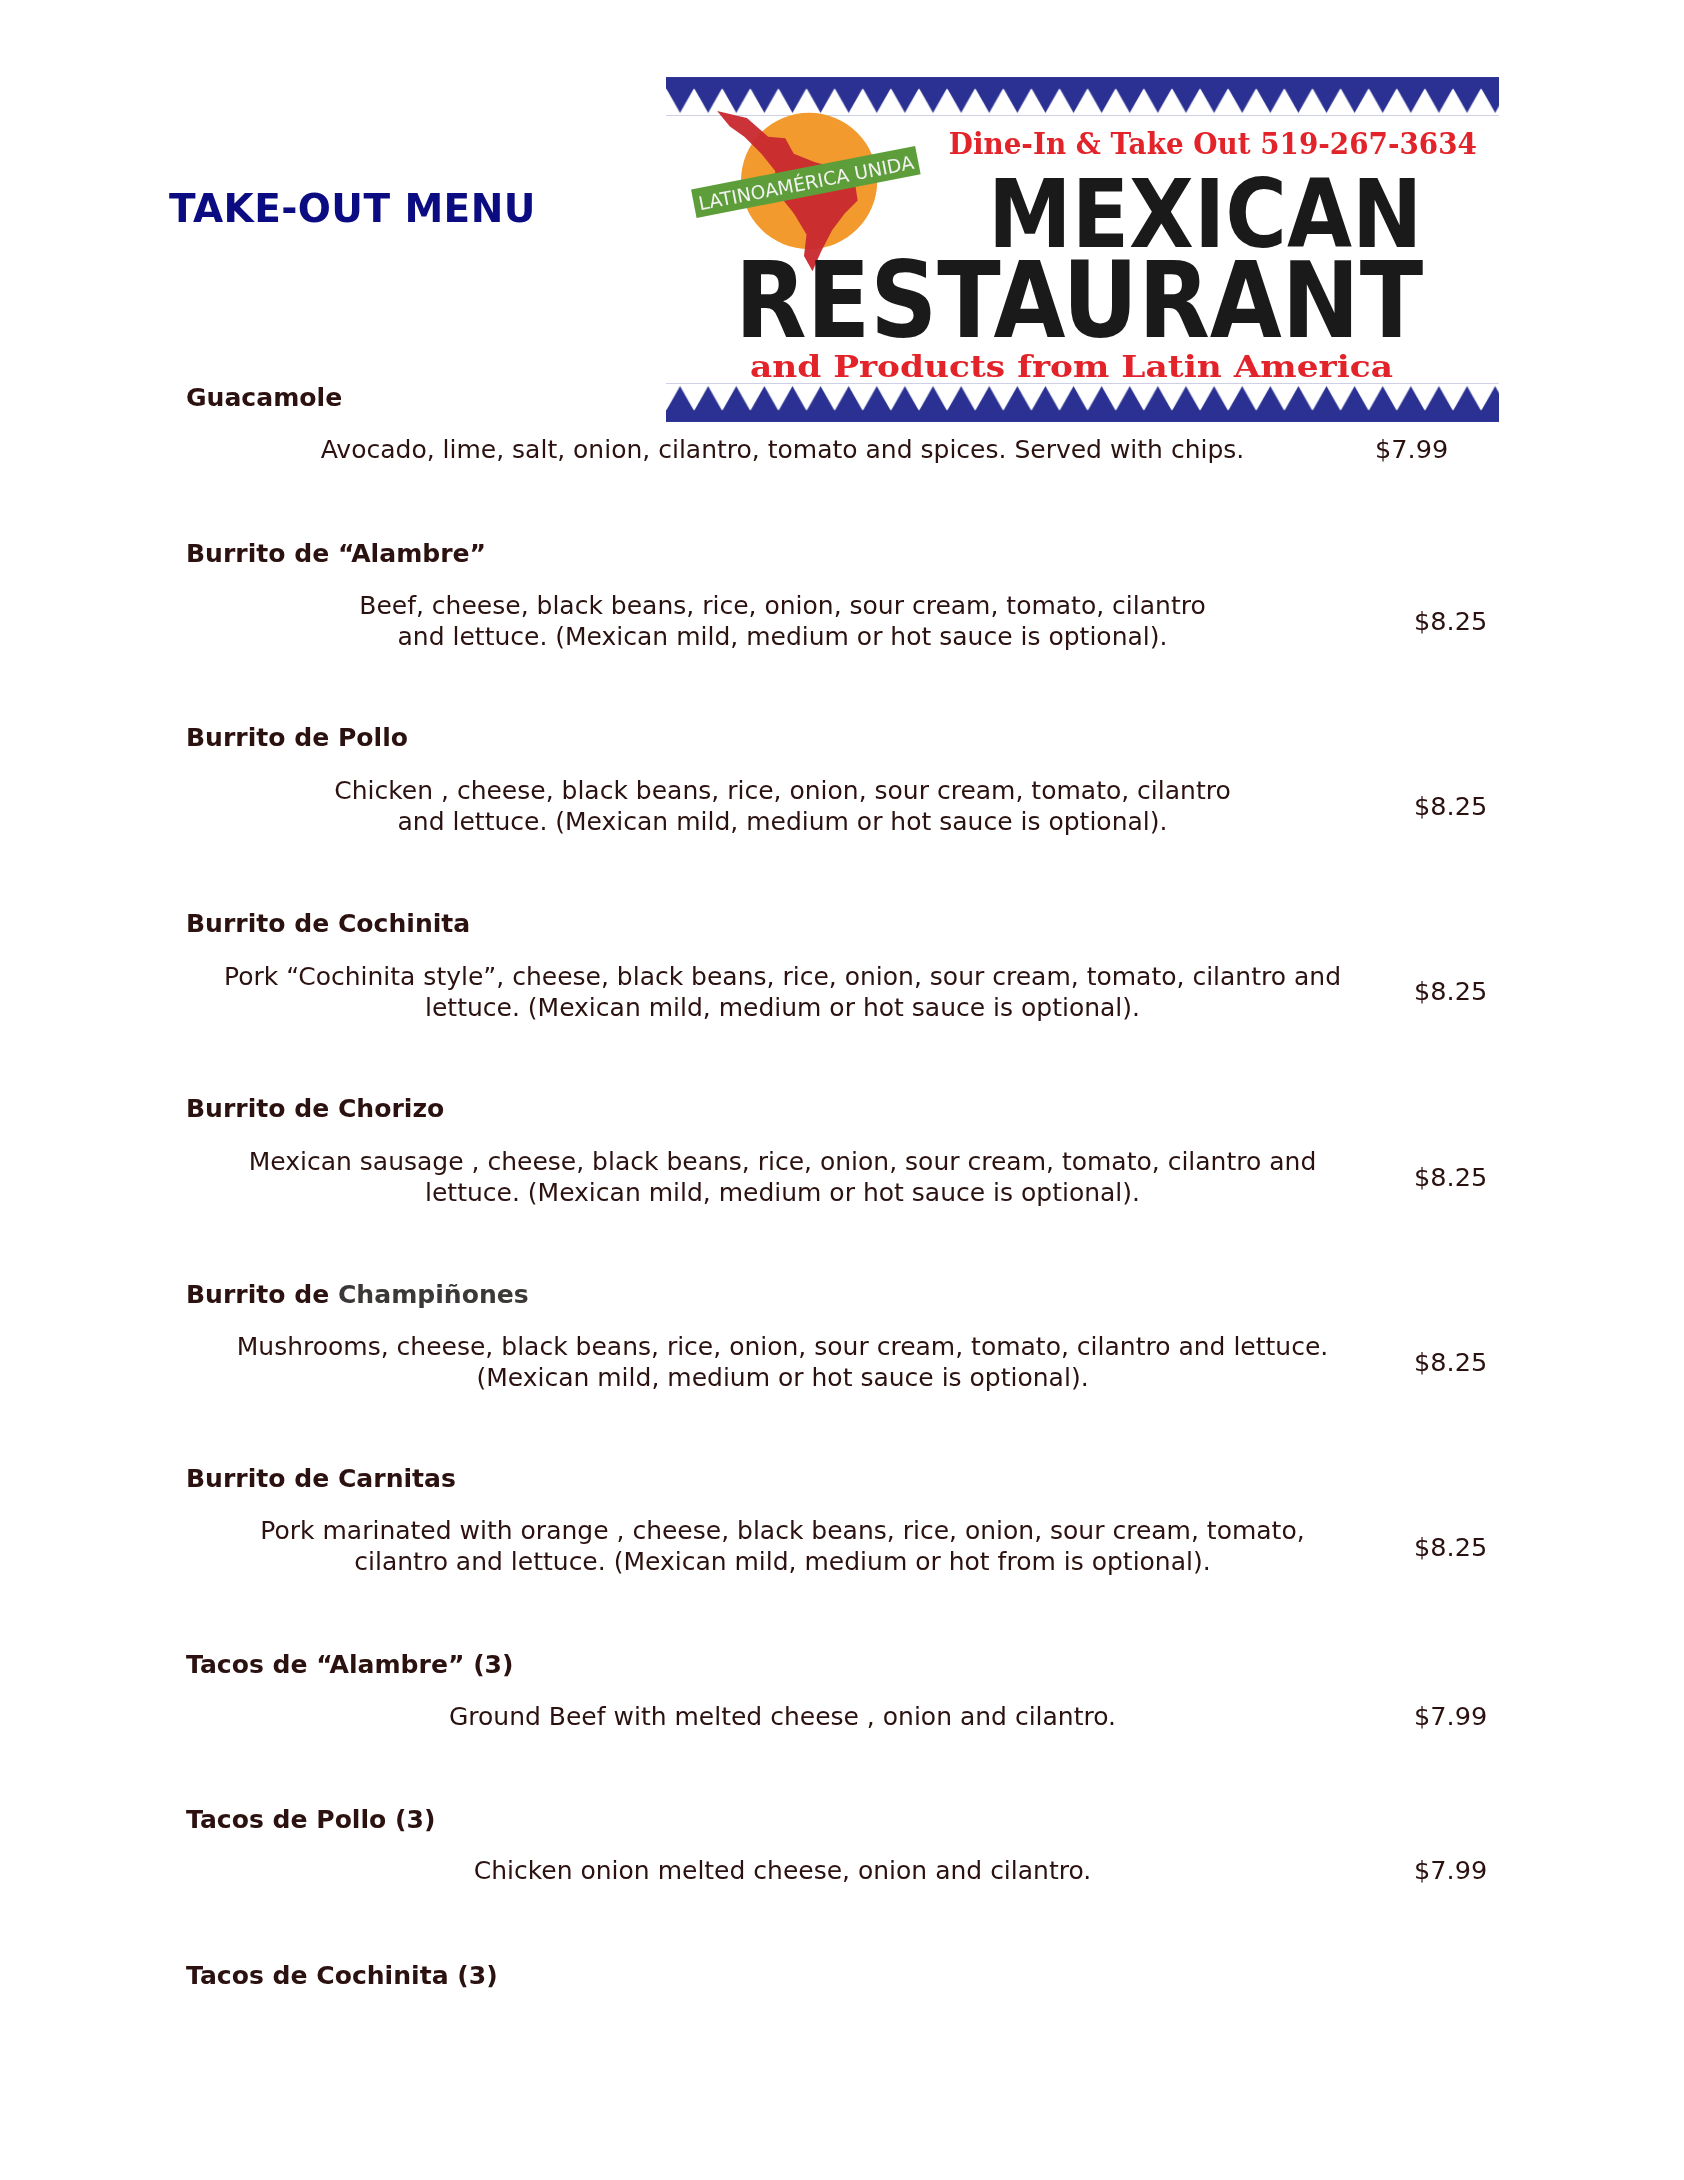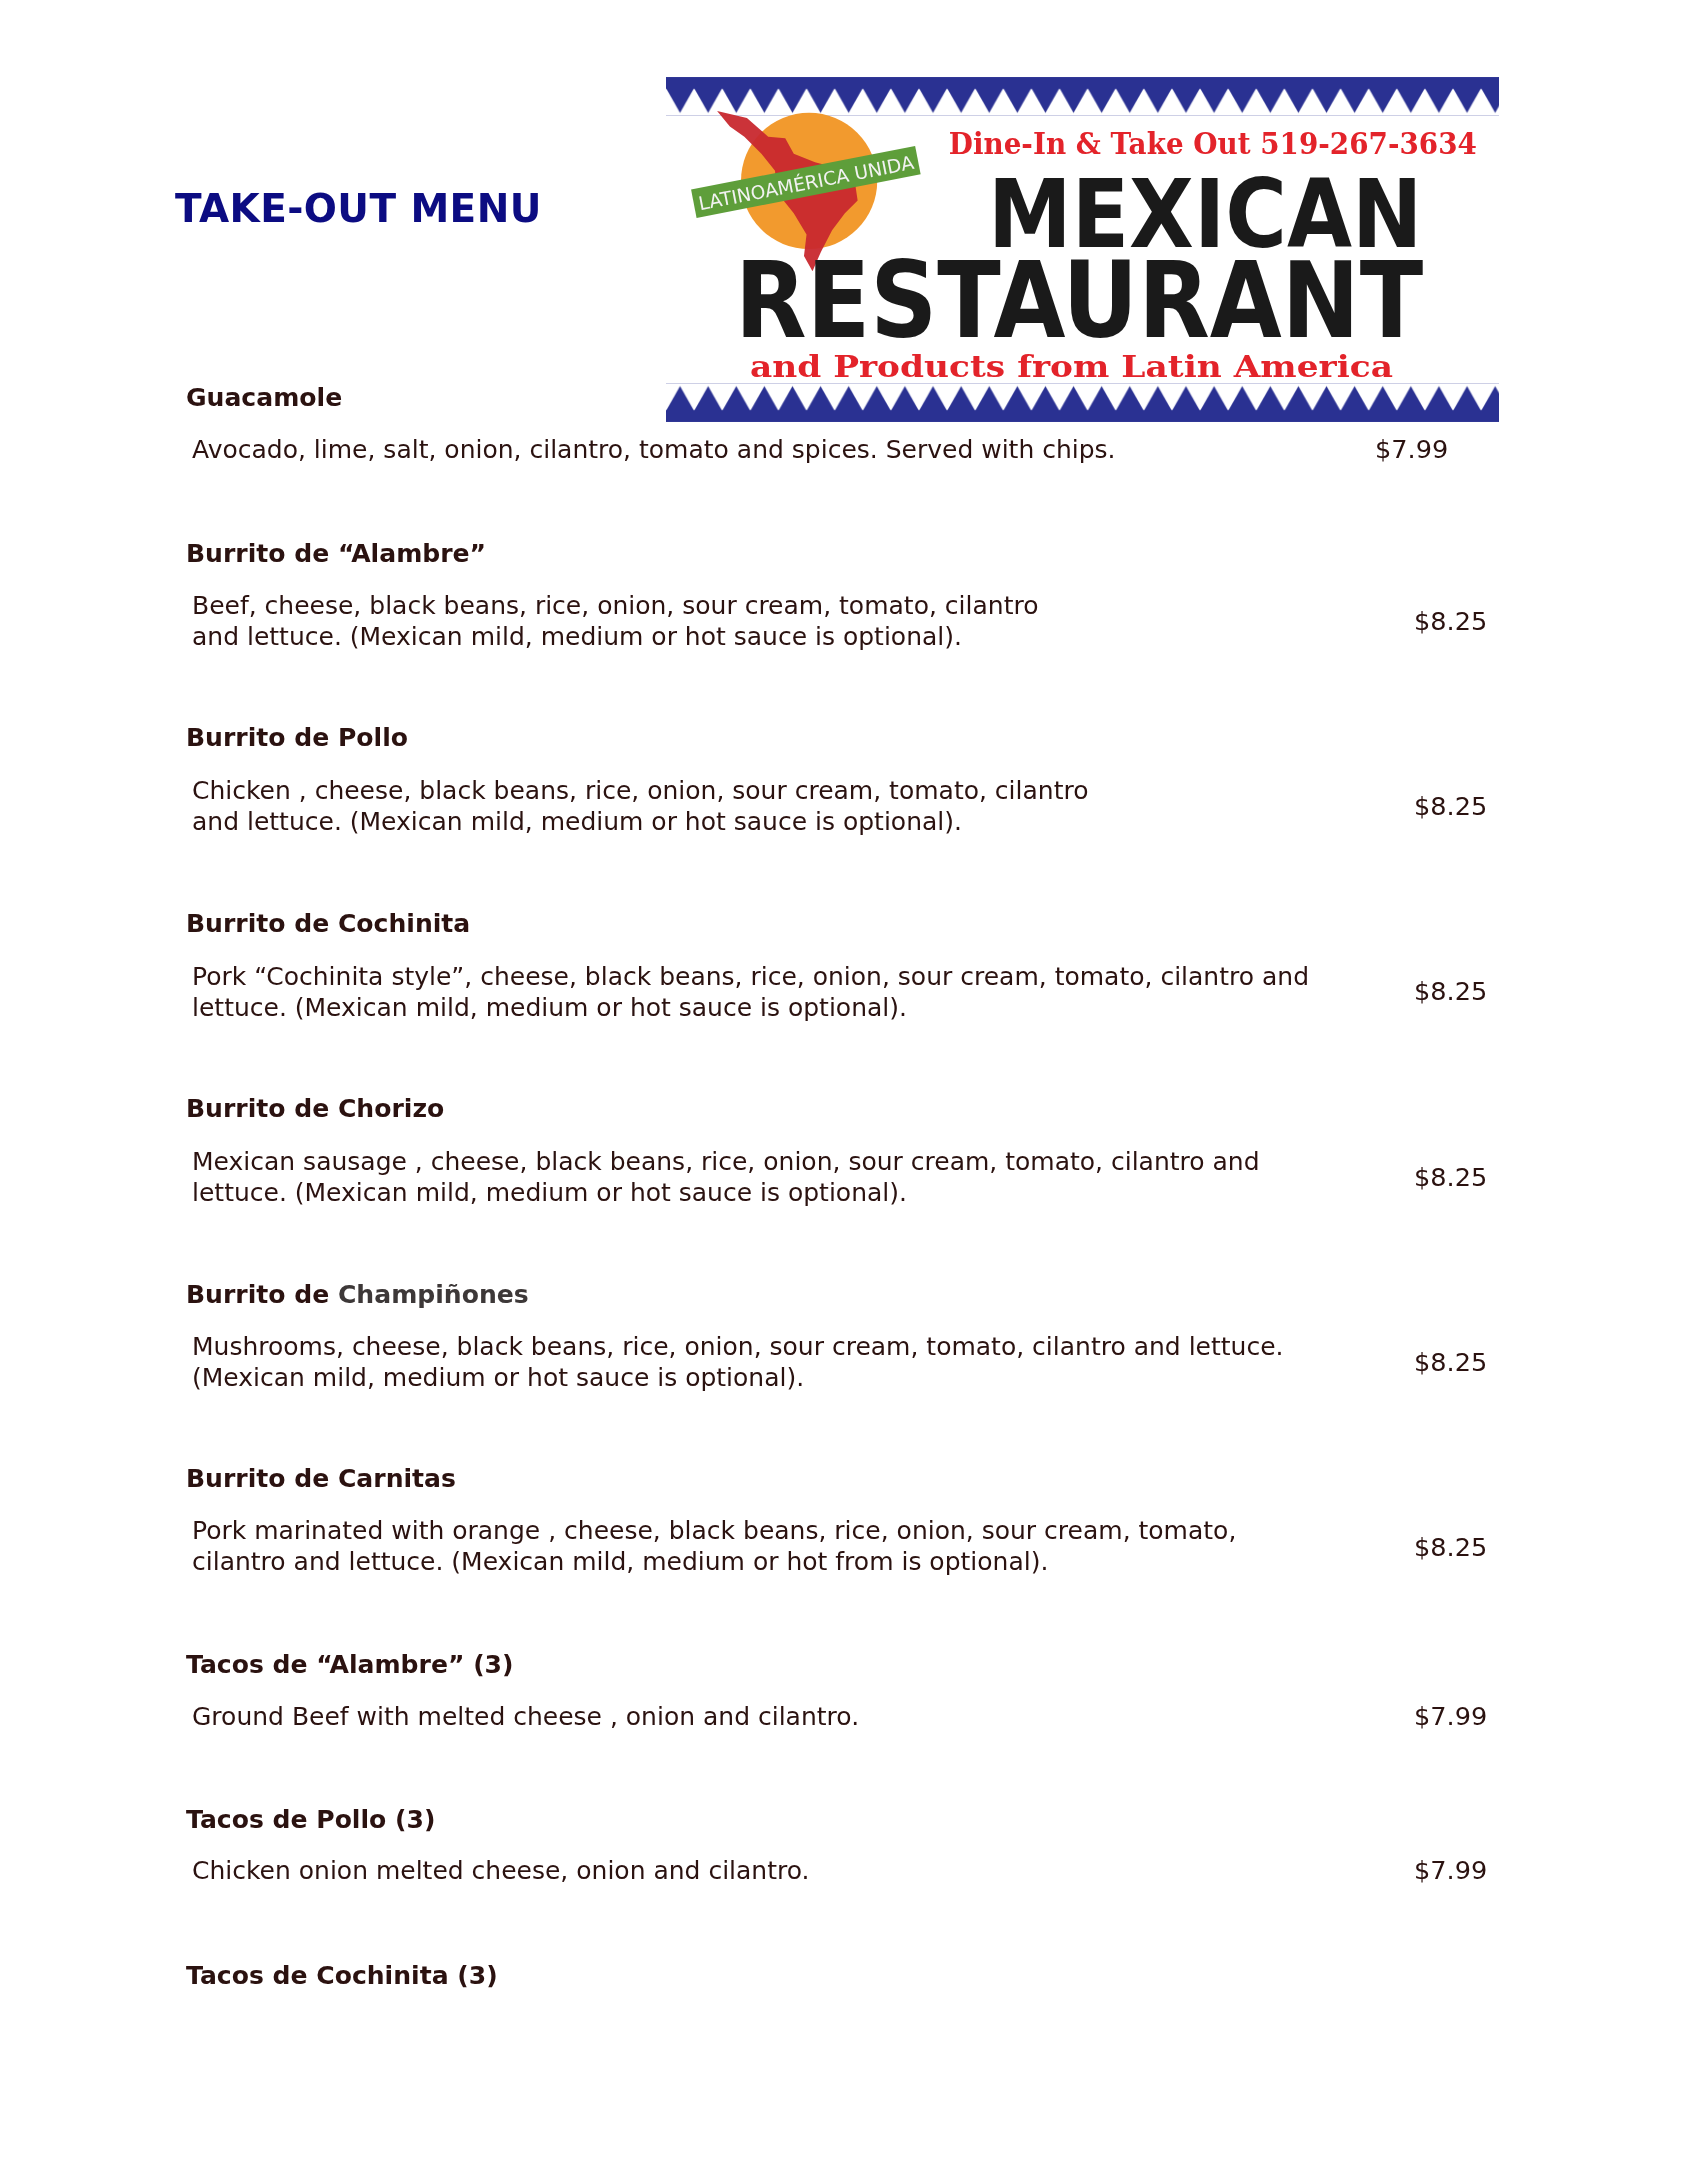--- a/index.html
+++ b/index.html
@@ -1,26 +1,26 @@
 <!DOCTYPE html>
 <html style="font-size:13.6px"><head>
 <meta charset="utf-8">
 <style>
   html, body { margin:0; padding:0; background:#ffffff; }
   body { width:1685px; height:2181px; position:relative; overflow:hidden;
          font-family:"DejaVu Sans", "Liberation Sans", sans-serif; color:#2b1210; }
-  .title { position:absolute; left:175px; top:186px; font-size:39px; font-weight:bold;
+  .title { position:absolute; left:169px; top:186px; font-size:39px; font-weight:bold;
            color:#0c0c82; letter-spacing:0.4px; line-height:46px; white-space:nowrap; }
   .banner { position:absolute; left:666px; top:77px; width:833px; height:345px; background:#ffffff; overflow:hidden; }
   .banner svg { position:absolute; left:0; top:0; }
   .item-title { position:absolute; left:186px; font-size:25.6px; font-weight:bold; line-height:31px;
                 white-space:nowrap; color:#2b1210; transform:scaleX(0.98); transform-origin:left; }
   .item-title .alt { color:#3d3838; }
-  .item-desc { position:absolute; left:192px; font-size:25px; line-height:31px; white-space:pre-line;
-               color:#2b1210; width:1193px; }
+  .item-desc { position:absolute; left:186px; font-size:25px; line-height:31px; white-space:pre-line;
+               color:#2b1210; width:1193px;text-align:center; }
   .item-price { position:absolute; font-size:25.6px; font-weight:normal; line-height:31px;
                 white-space:nowrap; color:#2b1210; }
   .b-text { font-family:"DejaVu Serif", "Liberation Serif", serif; font-weight:bold; fill:#e3232a; }
   .b-big { font-family:"DejaVu Sans", "Liberation Sans", sans-serif; font-weight:bold; fill:#1a1a1a; }
 </style>
 </head>
 <body>
 
 <div class="title">TAKE-OUT MENU</div>
 

